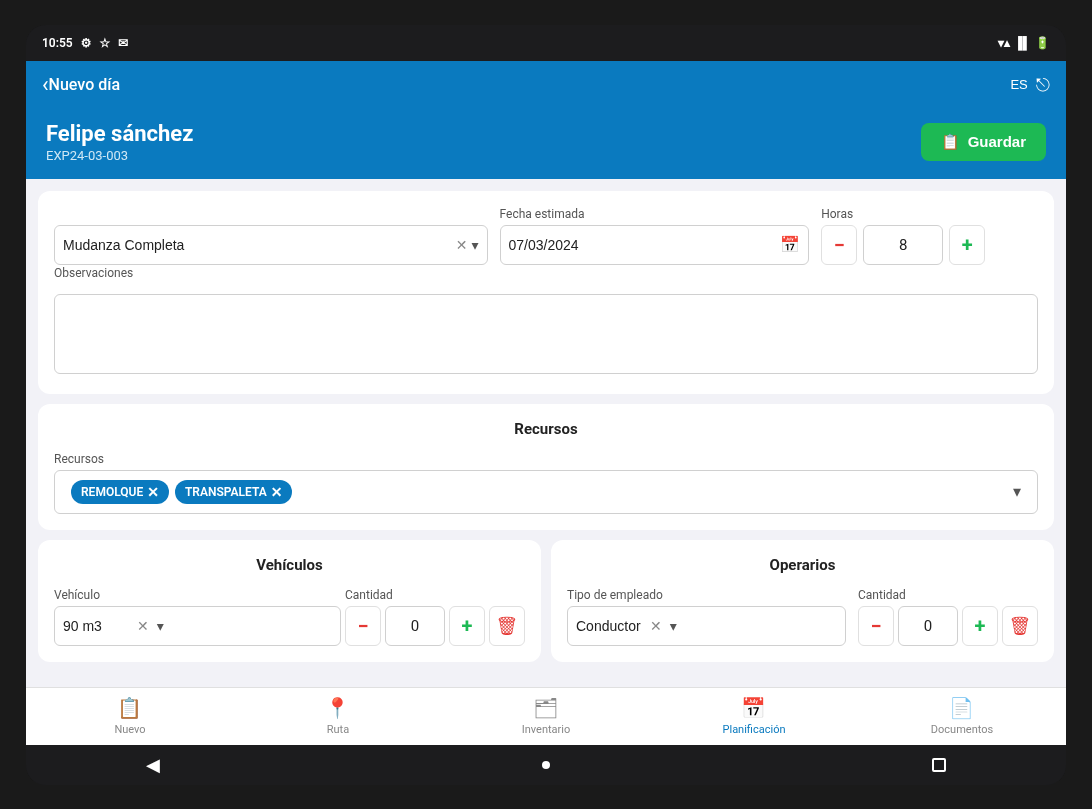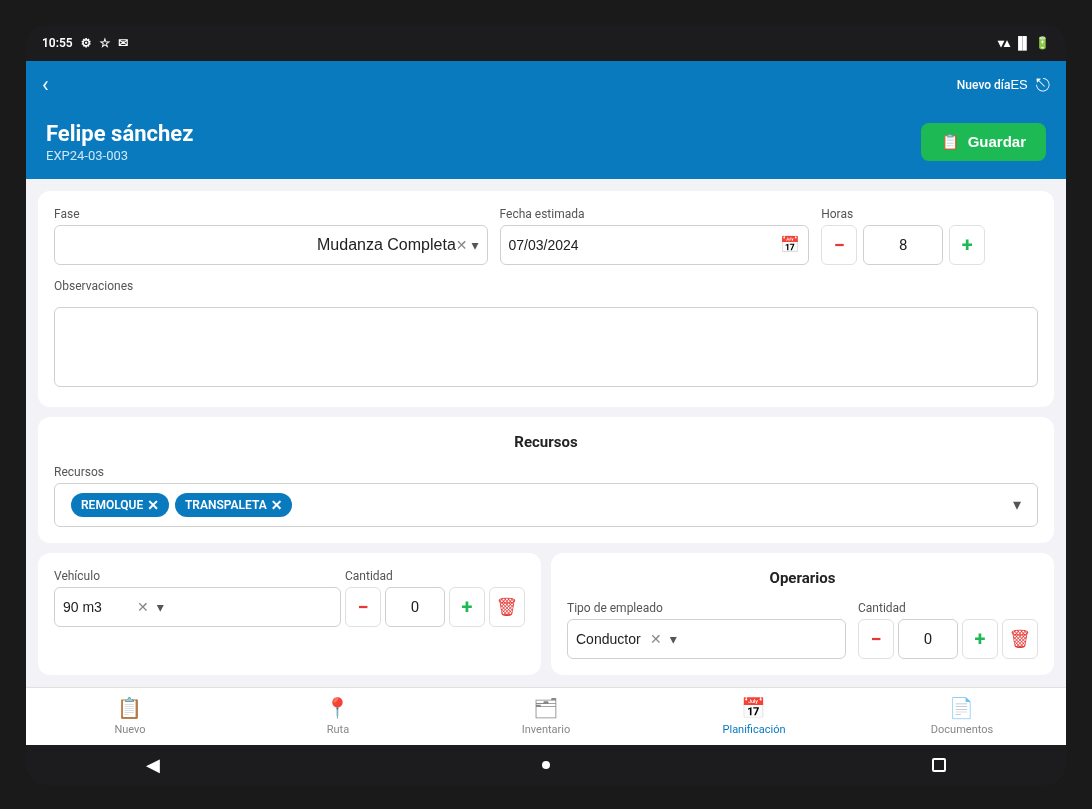--- a/index.html
+++ b/index.html
@@ -41,21 +41,21 @@
     .top-nav {
       background: #0a7abf;
       height: 48px;
       display: flex;
       align-items: center;
       padding: 0 16px;
       flex-shrink: 0;
       color: #fff;
     }
     .top-nav-back { font-size: 22px; cursor: pointer; color: #fff; }
-    .top-nav-title { flex: 1; text-align: right; font-size: 12px; font-weight: 500; }
+    .top-nav-title { flex: 1; text-align: left; font-size: 16px; font-weight: 500; }
     .top-nav-right { display: flex; align-items: center; gap: 8px; font-size: 13px; }
     .lang-btn { color: #fff; border: none; background: transparent; font-size: 13px; cursor: pointer; }
     .logout-icon { color: #fff; font-size: 18px; cursor: pointer; }
     
     .header-section {
       background: #0a7abf;
       padding: 12px 20px 16px;
       flex-shrink: 0;
       display: flex;
       align-items: center;
@@ -119,25 +119,24 @@
       align-items: center;
       border: 1.5px solid #d0d0d0;
       border-radius: 6px;
       background: #fff;
       height: 40px;
       padding: 0 8px;
     }
     .select-wrapper input {
       border: none;
       outline: none;
-      font-size: 16px;
+      font-size: 14px;
       color: #222;
       flex: 1;
       background: transparent;
-      text-align: right;
     }
     .select-clear { color: #888; font-size: 14px; cursor: pointer; margin-right: 4px; }
     .select-arrow { color: #555; font-size: 14px; cursor: pointer; }
     .date-wrapper {
       display: flex;
       align-items: center;
       border: 1.5px solid #d0d0d0;
       border-radius: 6px;
       background: #fff;
       height: 40px;
@@ -361,21 +360,20 @@
       <span>📋</span>
       <span>Guardar</span>
     </button>
   </div>
 
   <div class="main-content">
 
     <div class="card">
       <div class="fields-row">
         <div class="field-group field-group-fase">
-          <div class="field-label">Fase</div>
           <div class="select-wrapper">
             <input type="text" readonly="" value="Mudanza Completa" style="">
             <span class="select-clear">✕</span>
             <span class="select-arrow">▾</span>
           </div>
         </div>
         <div class="field-group field-group-fecha">
           <div class="field-label">Fecha estimada</div>
           <div class="date-wrapper">
             <input type="text" readonly="" value="07/03/2024" style="">
@@ -385,21 +383,21 @@
         <div class="field-group field-group-horas">
           <div class="field-label">Horas</div>
           <div class="horas-wrapper">
             <div class="btn-minus">−</div>
             <div class="horas-input-box">8</div>
             <div class="btn-plus">+</div>
           </div>
         </div>
       </div>
       <div>
-        <div class="field-label" style="margin-top:14px">Observaciones</div>
+        <div class="field-label" style="margin-top:1px">Observaciones</div>
         <textarea class="observaciones-area" style=""></textarea>
       </div>
     </div>
 
     <div class="card">
       <div class="card-title">Recursos</div>
       <div class="field-label">Recursos</div>
       <div class="recursos-select-wrapper">
         <div class="tag">
           <span>REMOLQUE</span>
@@ -409,20 +407,21 @@
           <span>TRANSPALETA</span>
           <span class="tag-x">✕</span>
         </div>
         <span class="recursos-select-arrow">▾</span>
       </div>
     </div>
 
     <div class="two-col">
 
       <div class="card">
+        <div class="card-title">Vehículos</div>
         <div style="display:flex;gap:4px;align-items:flex-end">
           <div class="field-group" style="flex:1">
             <div class="field-label">Vehículo</div>
             <div class="vehicle-select-wrapper">
               <input type="text" readonly="" value="90 m3" style="">
               <span class="select-clear">✕</span>
               <span class="select-arrow">▾</span>
             </div>
           </div>
           <div class="field-group">

